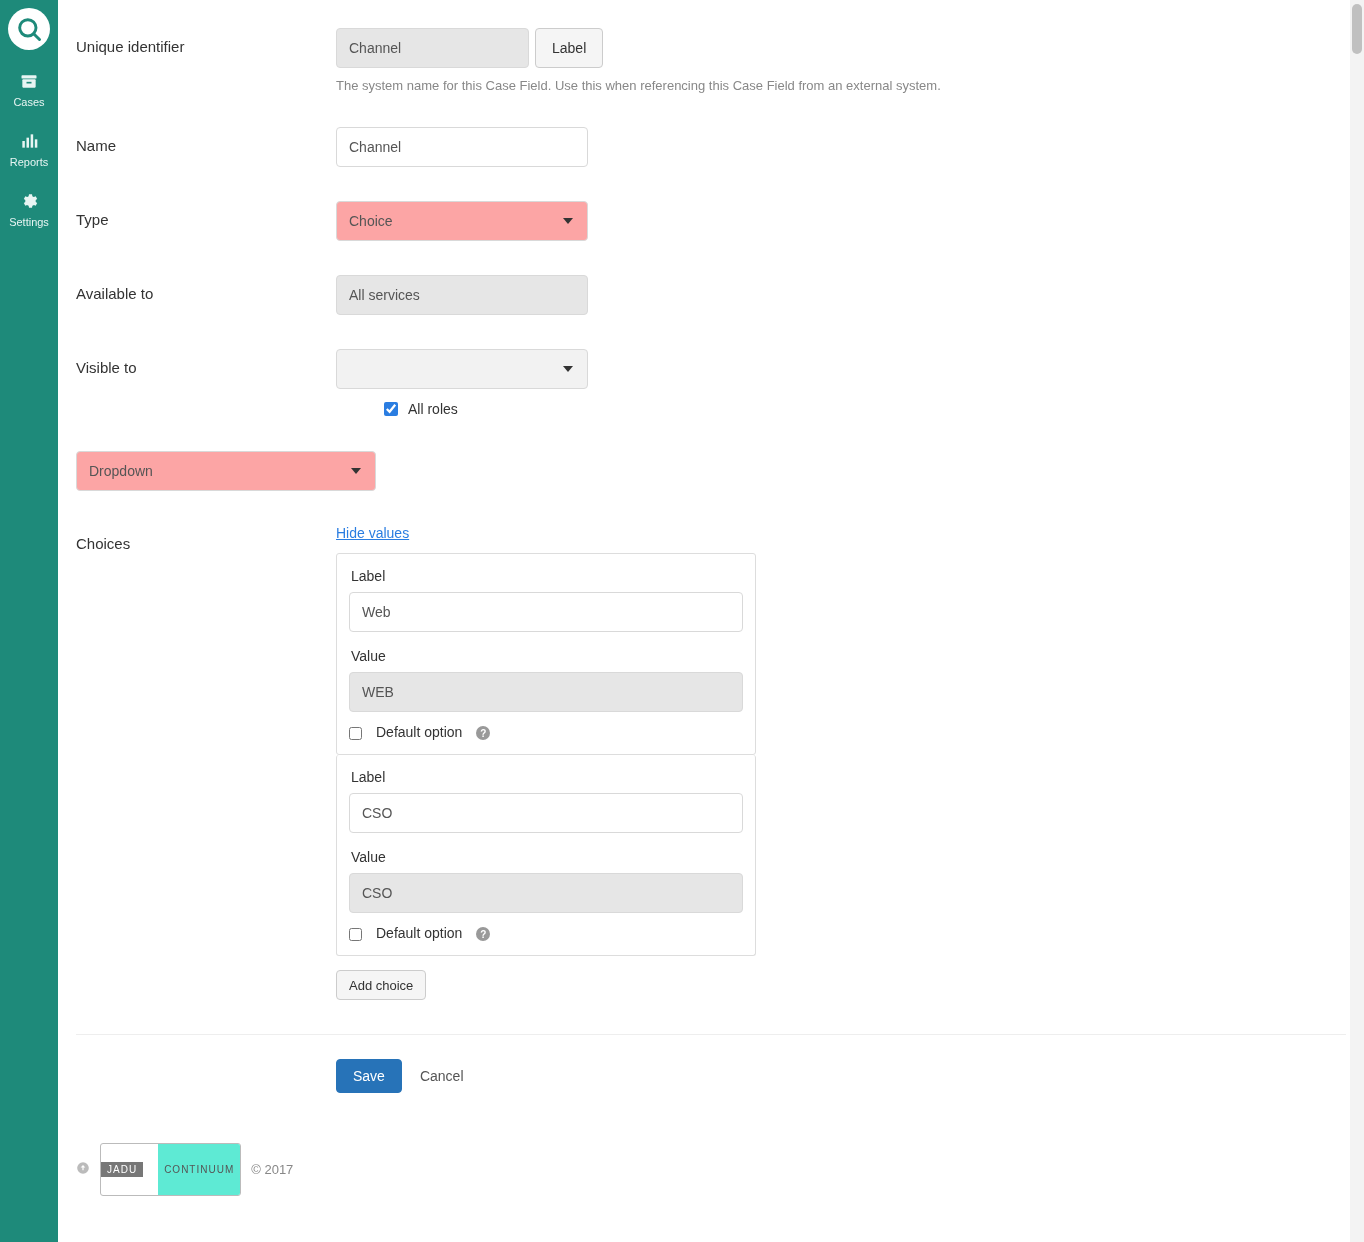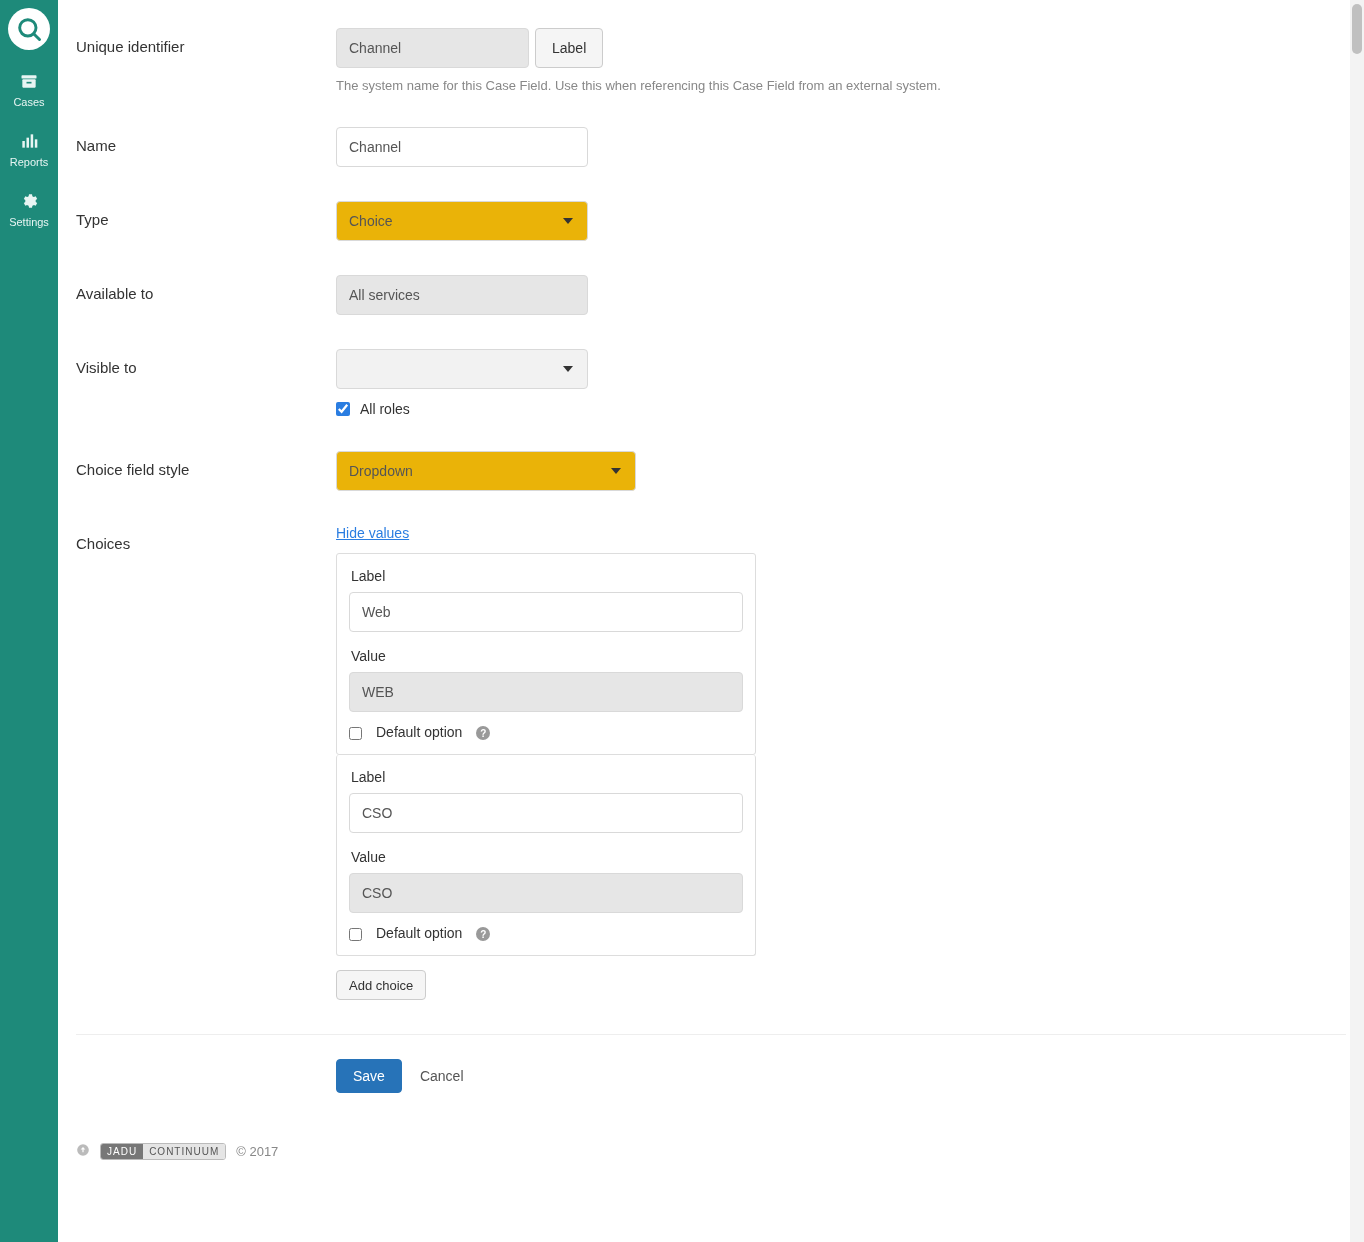--- a/index.html
+++ b/index.html
@@ -85,21 +85,21 @@
       background: #fff;
     }
     .input input {
       border: none; outline: none;
       width: 100%; height: 100%;
       font-size: 14px;
       color: #555;
       background: transparent;
     }
     .readonly, .select.disabled { background: #e6e6e6; }
-    .select { background: #eab308; position: relative; cursor:pointer; }
+    .select { background: #fca5a5; position: relative; cursor:pointer; }
     .select .caret {
       position: absolute; right: 14px; top: 50%;
       transform: translateY(-50%);
       width: 0; height: 0;
       border-left: 5px solid transparent;
       border-right: 5px solid transparent;
       border-top: 6px solid #333;
     }
     .select.light { background: #f2f2f2; }
     .w-sm { width: 250px; }
@@ -134,20 +134,21 @@
       color: #888;
       font-size: 13px;
       margin-top: 10px;
     }
     .inline-group {
       display: flex; align-items: center; gap: 6px;
     }
     .check-row {
       display: flex; align-items: center; gap: 10px;
       margin-top: 12px;
+      margin-left: 48px;
     }
     .check-row input[type=checkbox] {
       width: 14px; height: 14px;
       accent-color: #2a7de1;
     }
     .link {
       color: #2a7de1;
       text-decoration: underline;
       cursor: pointer;
       font-size: 14px;
@@ -181,21 +182,21 @@
     .footer {
       display:flex; align-items:center; gap:10px;
       color:#888; font-size:13px; padding-bottom: 20px;
     }
     .footer-badge {
       display:inline-flex; align-items:center;
       border:1px solid #bbb; border-radius:3px;
       overflow:hidden; font-size:10px; letter-spacing:1px;
     }
     .footer-badge .b1 { background:#777; color:#fff; padding:2px 6px; }
-    .footer-badge .b2 { background:#e5e5e5; color:#555; padding:2px 6px; }
+    .footer-badge .b2 { background:#5eead4; color:#555; padding:20px 6px;margin-left:15px; }
     .scroll-shadow {
       position:fixed; right:0; top:0; width:14px; height:100%;
       background: #f3f3f3;
     }
     .scroll-thumb {
       position:fixed; right:2px; top:4px; width:10px; height:50px;
       background:#c0c0c0; border-radius:5px;
     }
   </style>
 </head>
@@ -291,21 +292,20 @@
           <span class="caret"></span>
         </div>
         <div class="check-row">
           <input type="checkbox" checked="" style="">
           <span>All roles</span>
         </div>
       </div>
     </div>
 
     <div class="row">
-      <div class="label-col">Choice field style</div>
       <div class="field-col">
         <div class="select" style="width:300px">
           <span>Dropdown</span>
           <span class="caret"></span>
         </div>
       </div>
     </div>
 
     <div class="row">
       <div class="label-col">Choices</div>

